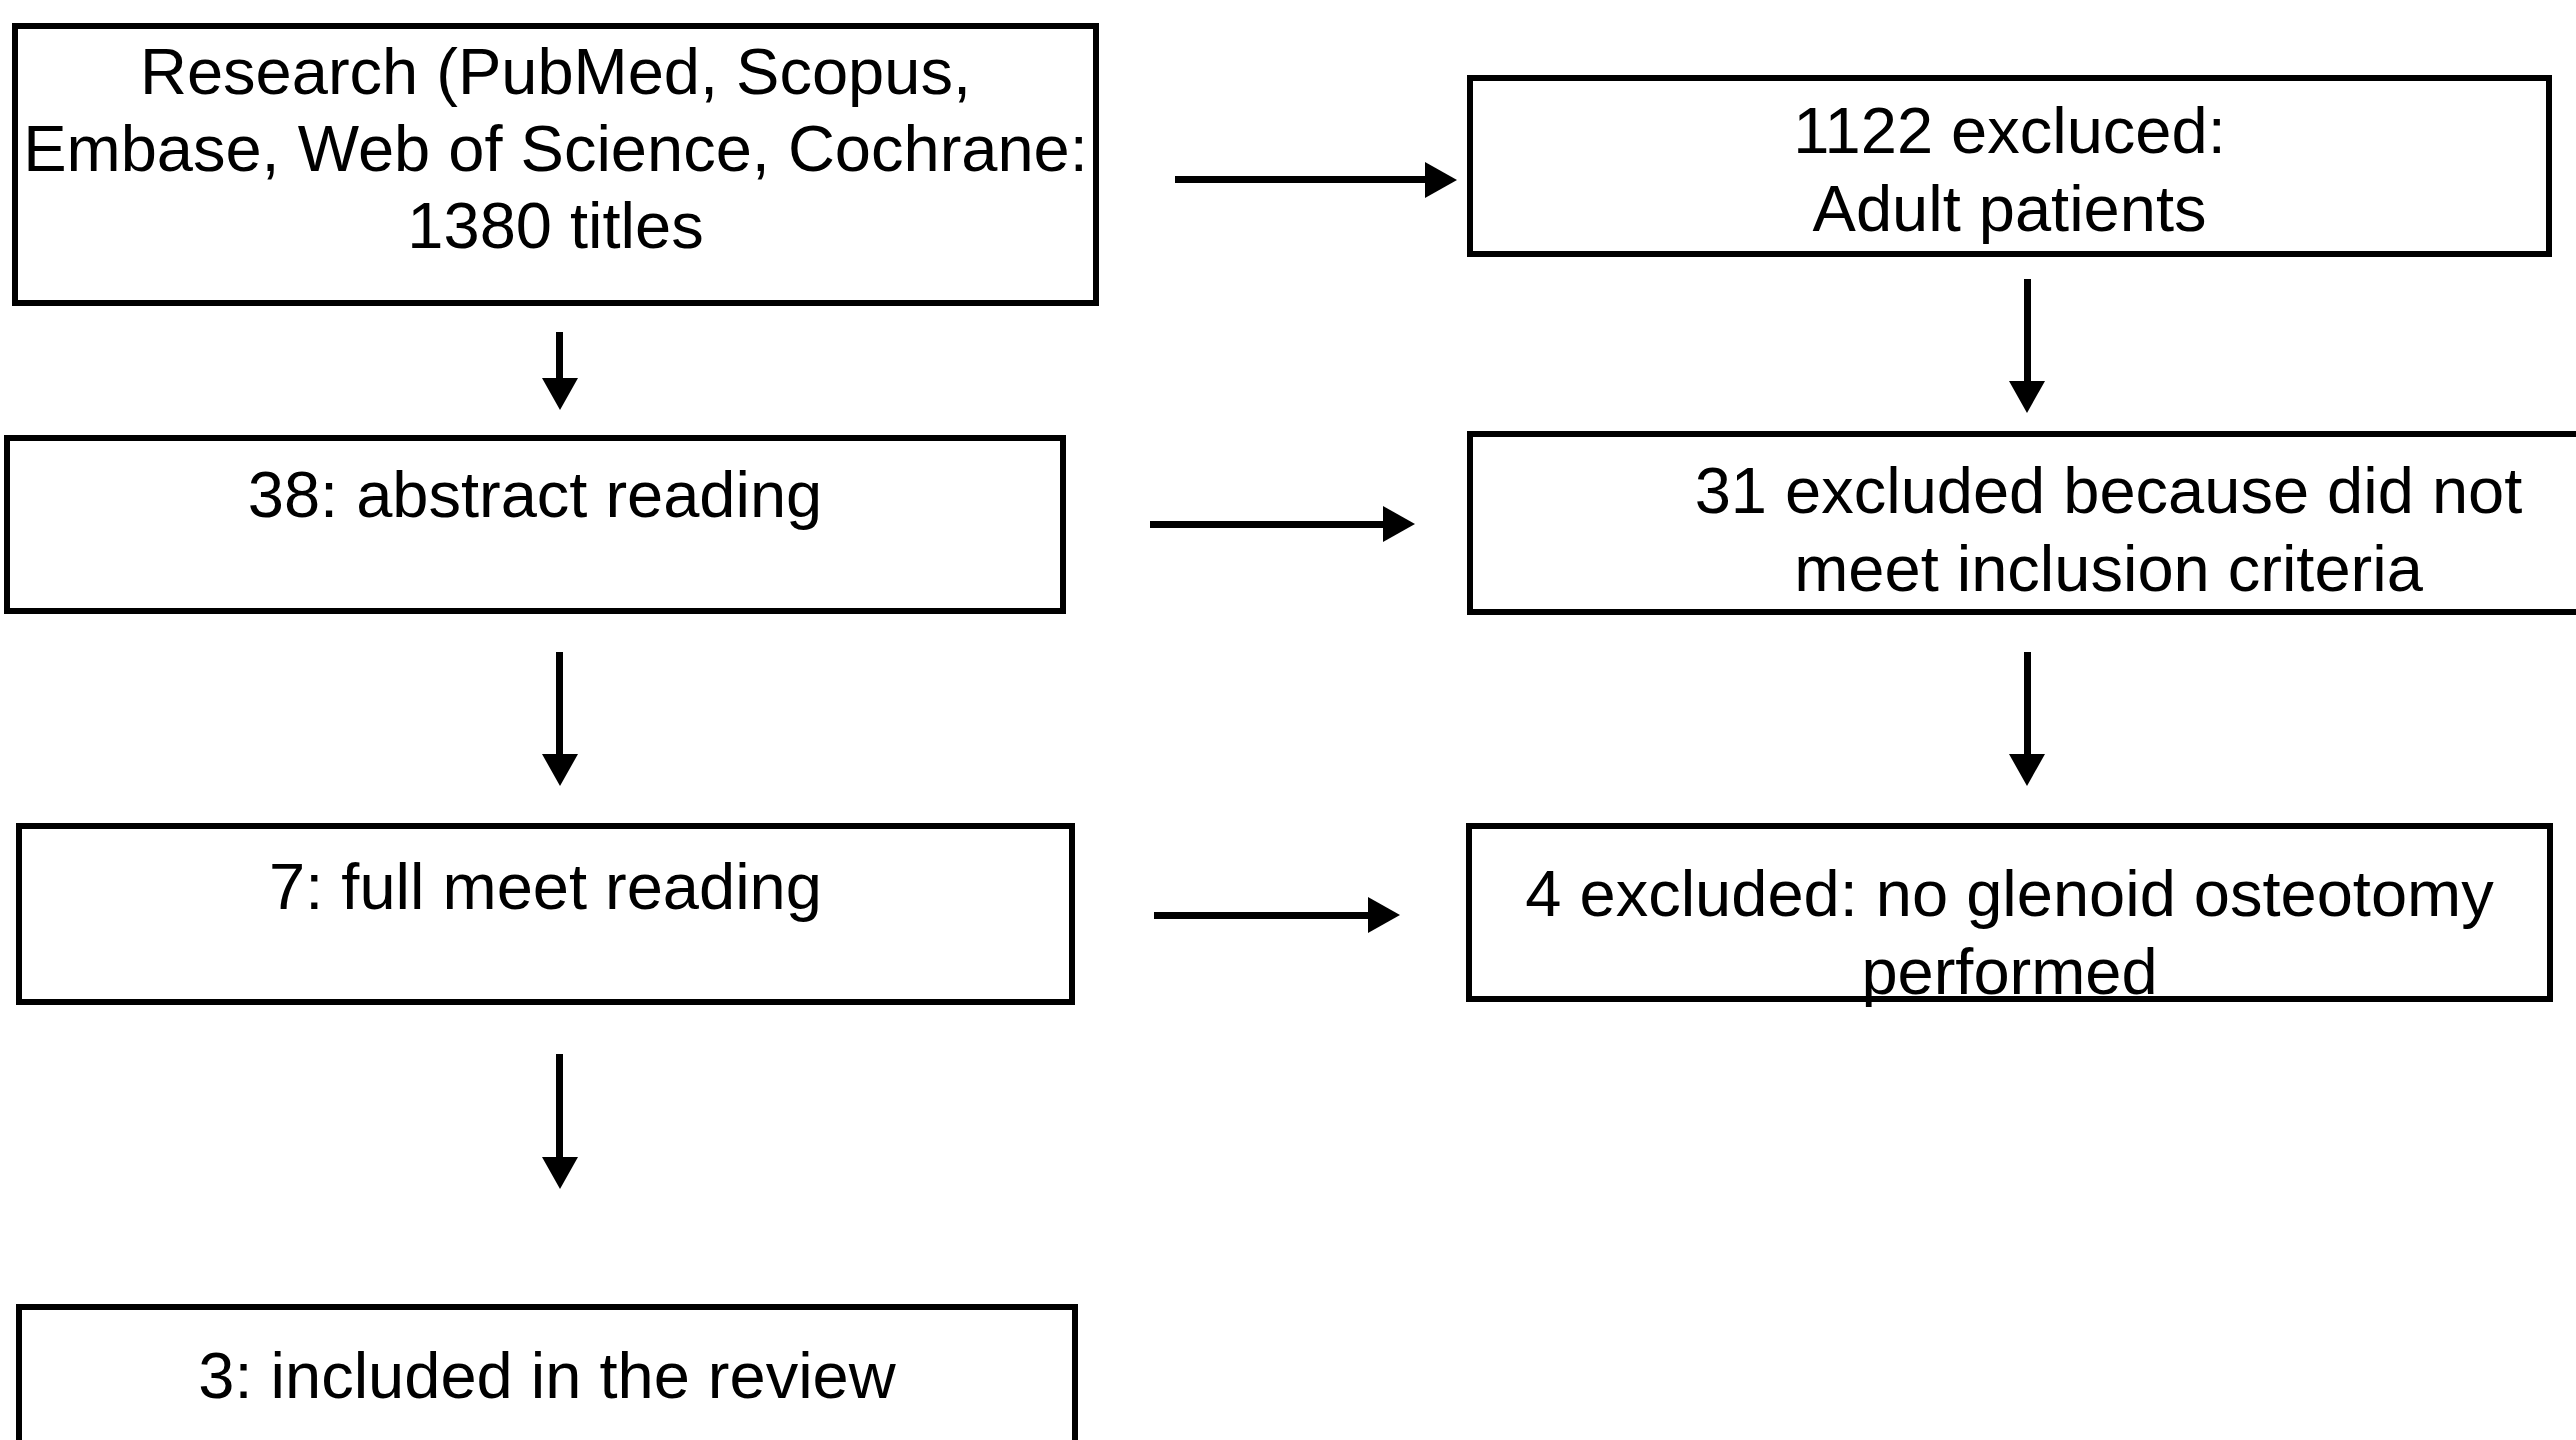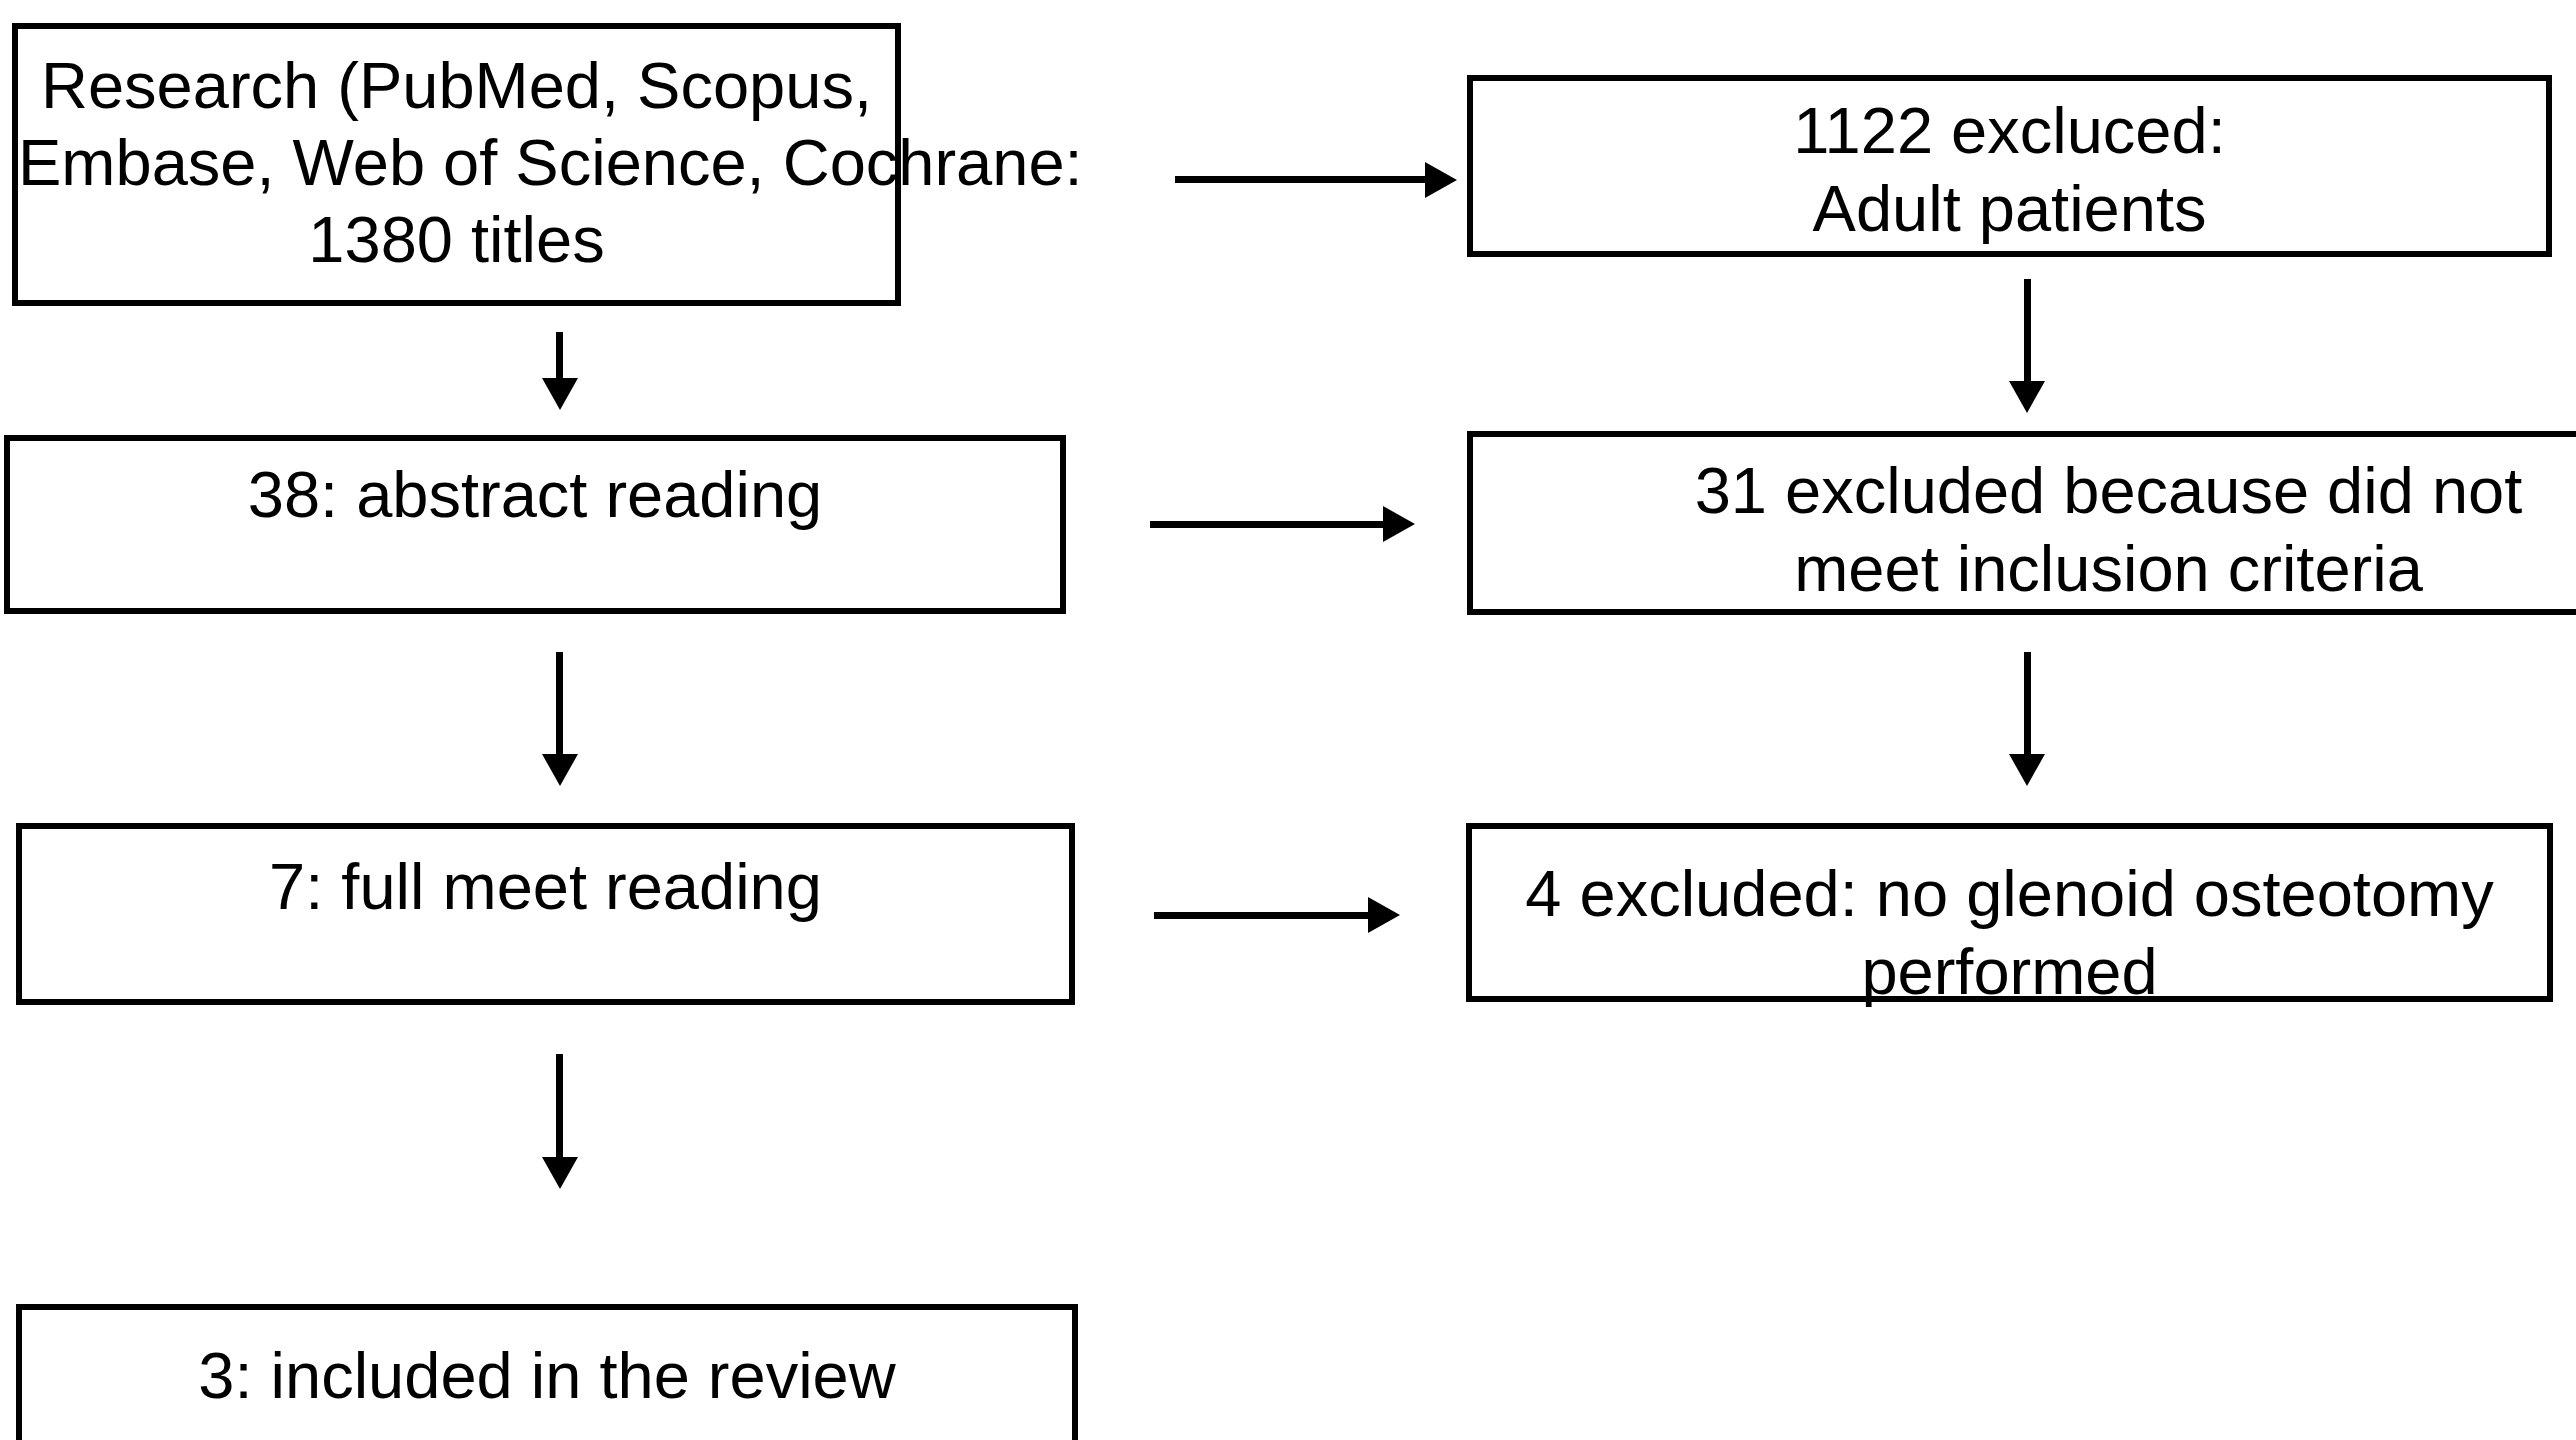--- a/index.html
+++ b/index.html
@@ -20,21 +20,21 @@
     position: absolute;
     box-sizing: border-box;
     border: 6.5px solid var(--ink, #000000);
     background: var(--bg, #ffffff);
     text-align: center;
     white-space: pre;
     font-size: 65px;
     line-height: 78px;
     padding-top: 13px;
   }
-  #box-identification      { left: 12px;   top: 22.6px;   width: 889px; height: 283px; padding-top: 18px; line-height: 77px; }
+  #box-identification      { left: 12px;   top: 22.6px;   width: 1087px; height: 283px; padding-top: 4px; line-height: 77px; }
   #box-excluded-titles     { left: 1467px; top: 75px;   width: 1085px; height: 182px; padding-top: 11.3px; }
   #box-abstract-reading    { left: 4px;   top: 435px;  width: 1062px; height: 179px; padding-top: 14.6px; }
   #box-excluded-abstracts  { left: 1467px; top: 431px;  width: 1283px; height: 184px; padding-top: 14.6px; }
   #box-fulltext-reading    { left: 16px;   top: 823px; width: 1059px; height: 182px; padding-top: 18.6px; }
   #box-excluded-fulltext   { left: 1466px; top: 823px; width: 1087px; height: 179px; padding-top: 26px; }
   #box-included            { left: 16px;   top: 1304px; width: 1062px; height: 179px; padding-top: 27px; }
 
   .shaft-h { position: absolute; height: 6.5px; background: var(--ink, #000000); }
   .shaft-v { position: absolute; width: 6.5px;  background: var(--ink, #000000); }
   .head-right {

